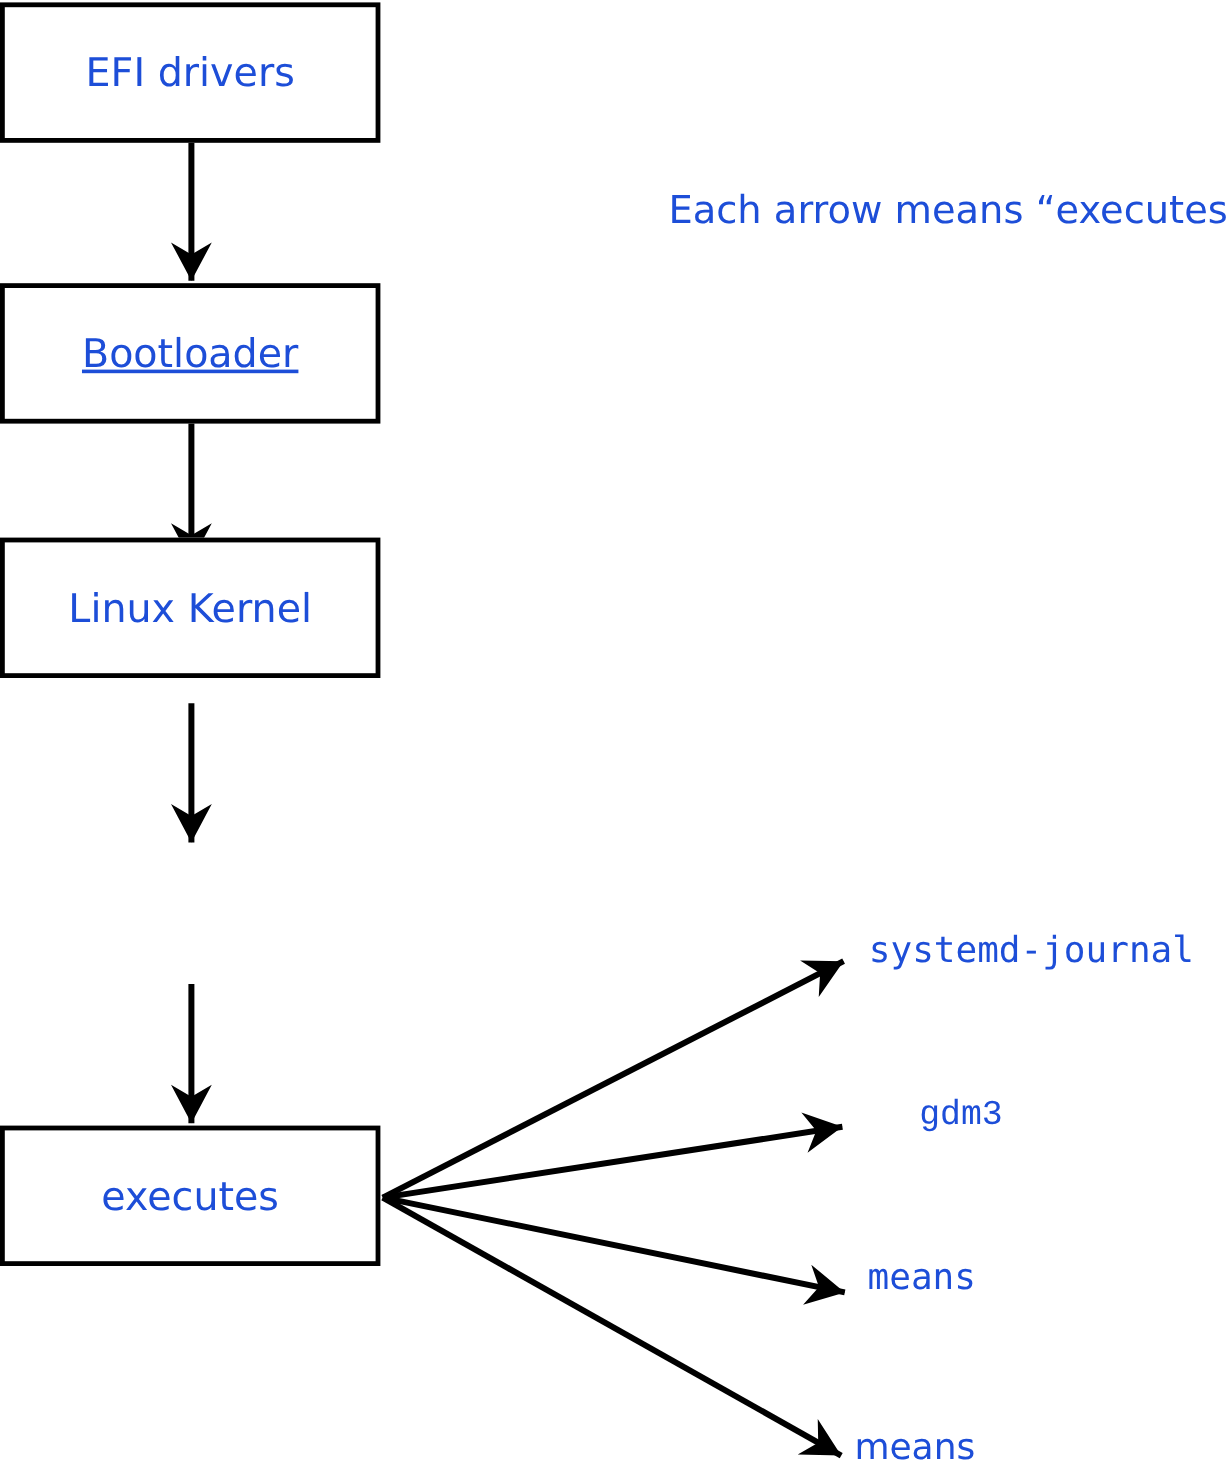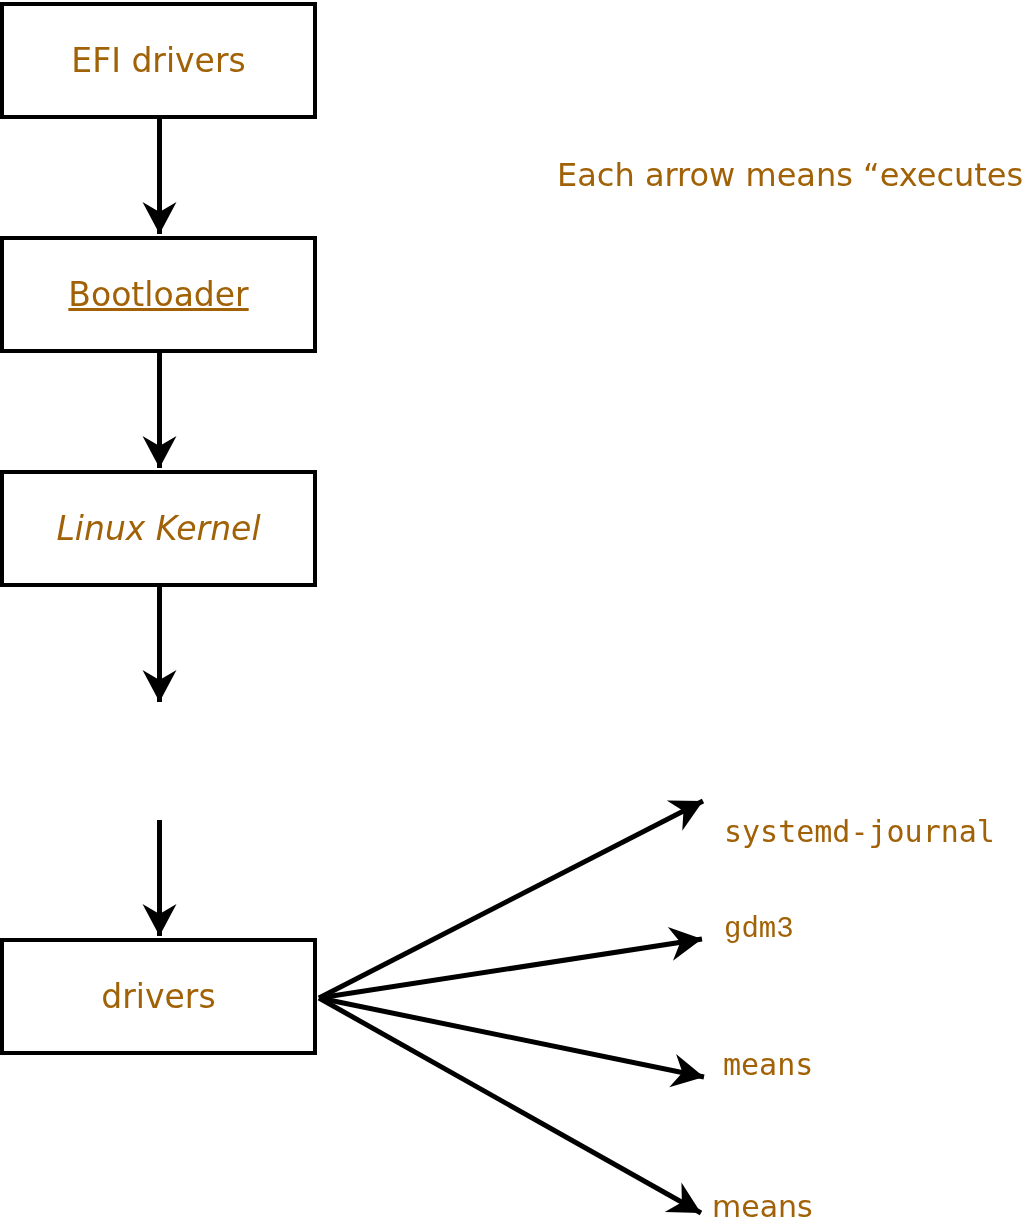--- a/index.html
+++ b/index.html
@@ -5,21 +5,21 @@
   html, body {
     margin: 0;
     padding: 0;
     background: #ffffff;
   }
   .canvas {
     position: relative;
     width: 1023px;
     height: 1230px;
     background: #ffffff;
-    color: #a16207;
+    color: #1d4ed8;
     font-family: "DejaVu Sans", sans-serif;
     overflow: hidden;
   }
   .arrows-layer {
     position: absolute;
     left: 0;
     top: 0;
     width: 1023px;
     height: 1230px;
   }
@@ -35,35 +35,35 @@
     align-items: center;
     justify-content: center;
   }
   .node-label {
     font-size: 33px;
     line-height: 1;
     white-space: nowrap;
   }
   .box-efi        { top: 2px; }
   .box-bootloader { top: 236px; text-decoration: underline; }
-  .box-kernel     { top: 470px; font-style: italic; }
+  .box-kernel     { top: 448px; }
   .box-initramfs  { top: 704px; }
   .box-systemd    { top: 938px; }
 
   .proc-label {
     position: absolute;
     white-space: nowrap;
     font-size: 30px;
     line-height: 36px;
   }
   .font-mono     { font-family: "DejaVu Sans Mono", monospace; }
-  .font-mono-alt { font-family: "Liberation Mono", monospace; font-size: 29px; }
+  .font-mono-alt { font-family: "Liberation Mono", monospace; font-size: 29px; margin-left: 42px; }
   .font-sans     { font-family: "DejaVu Sans", sans-serif; }
 
-  .proc-journal { left: 724px; top: 775px; margin-top: 39px; }
+  .proc-journal { left: 724px; top: 775px; }
   .proc-gdm3    { left: 724px; top: 912px; }
   .proc-getty   { left: 723px; top: 1047px; }
   .proc-sshd    { left: 712px; top: 1189px; }
 
   .annotation {
     position: absolute;
     left: 557px;
     top: 156px;
     font-size: 32px;
     line-height: 38px;
@@ -96,21 +96,21 @@
   <div class="node-box box-efi">
     <span class="node-label">EFI drivers</span>
   </div>
   <div class="node-box box-bootloader">
     <span class="node-label">Bootloader</span>
   </div>
   <div class="node-box box-kernel">
     <span class="node-label">Linux Kernel</span>
   </div>
   <div class="node-box box-systemd">
-    <span class="node-label">drivers</span>
+    <span class="node-label">executes</span>
   </div>
 
   <span class="proc-label font-mono proc-journal">systemd-journal</span>
   <span class="proc-label font-mono-alt proc-gdm3">gdm3</span>
   <span class="proc-label font-mono proc-getty">means</span>
   <span class="proc-label font-sans proc-sshd">means</span>
 
   <span class="annotation">Each arrow means “executes”.</span>
 
 </div>

